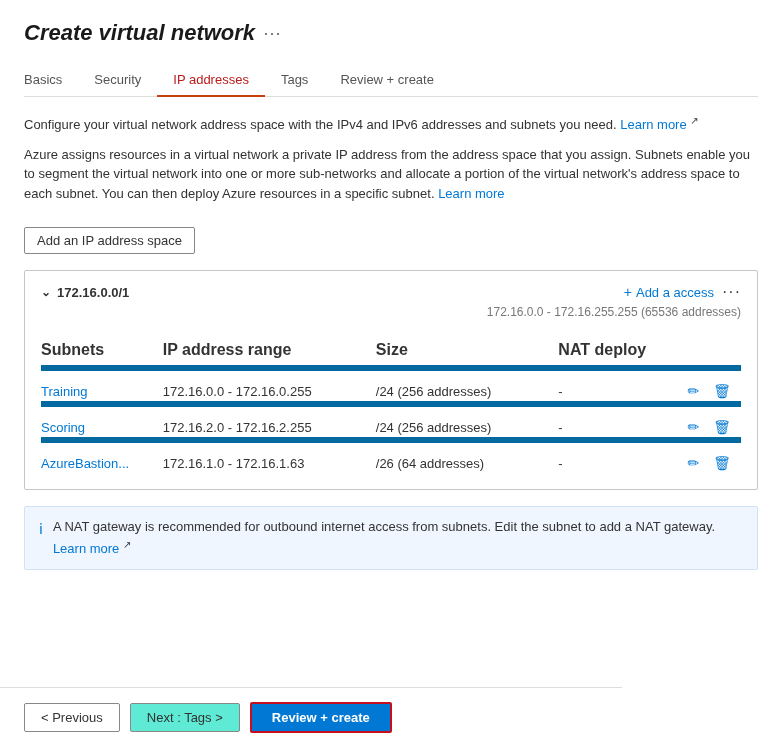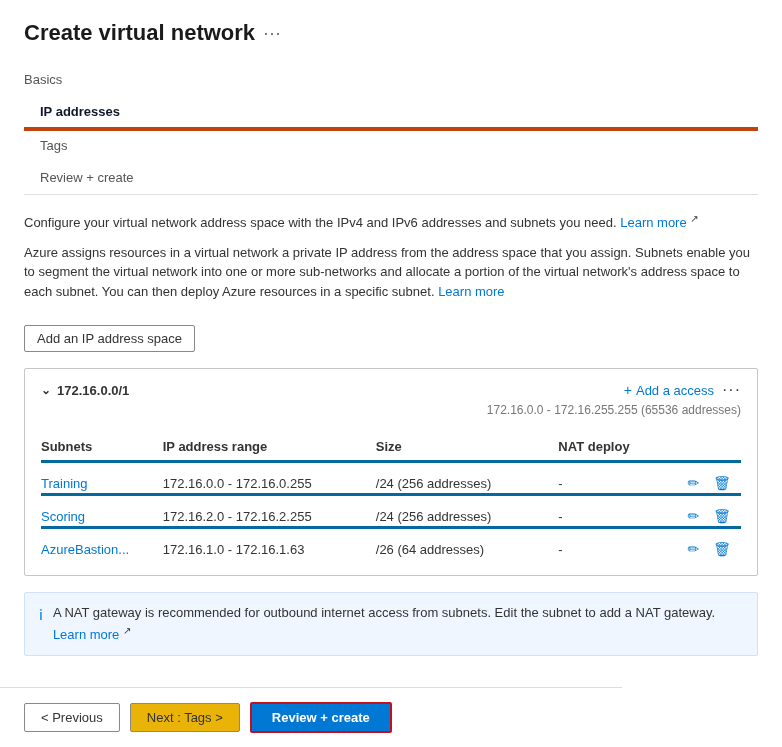--- a/index.html
+++ b/index.html
@@ -17,47 +17,47 @@
     .page-title-row {
       display: flex;
       align-items: center;
       gap: 8px;
       margin-bottom: 18px;
     }
     .page-title {
       font-size: 22px;
       font-weight: 600;
       color: #1a1a1a;
+      font-style: italic;
     }
     .ellipsis-icon {
       color: #666;
       font-size: 18px;
       cursor: pointer;
     }
     .tabs {
       display: flex;
       gap: 0;
       border-bottom: 1px solid #ddd;
       margin-bottom: 16px;
-      flex-direction: column;
     }
     .tab {
       padding: 8px 16px;
       cursor: pointer;
       color: #555;
       font-size: 13px;
       border-bottom: 2px solid transparent;
       margin-bottom: -1px;
       white-space: nowrap;
     }
     .tab:first-child { padding-left: 0; }
     .tab.active {
-      color: #0f172a;
-      border-bottom: 4px solid #c2410c;
-      font-weight: 700;
+      color: #b91c1c;
+      border-bottom: 2px solid #c2410c;
+      font-weight: 400;
     }
     .info-text {
       font-size: 13px;
       color: #333;
       margin-bottom: 10px;
       line-height: 1.5;
     }
     .info-text a, .link {
       color: #0078d4;
       text-decoration: none;
@@ -119,29 +119,29 @@
       margin-left: 18px;
       text-align: right;
     }
     .subnet-table {
       width: 100%;
       border-collapse: collapse;
     }
     .subnet-table th {
       text-align: left;
       font-weight: 600;
-      font-size: 13px;
+      font-size: 16px;
       color: #333;
       padding: 6px 8px 6px 0;
       border-bottom: none;
     }
     .subnet-table td {
       padding: 10px 8px 0 0;
       font-size: 13px;
-      border-top: 3px solid #0369a1;
+      border-top: 6px solid #0369a1;
       vertical-align: middle;
     }
     .subnet-name-link {
       color: #0078d4;
       cursor: pointer;
       text-decoration: none;
     }
     .action-icons {
       display: flex;
       gap: 10px;
@@ -192,21 +192,21 @@
       border: 1px solid #8a8886;
       background: #fff;
       color: #333;
       font-size: 13px;
       cursor: pointer;
       border-radius: 2px;
     }
     .footer-btn-next {
       padding: 6px 16px;
       border: 1px solid #8a8886;
-      background: #eab308;
+      background: #5eead4;
       color: #333;
       font-size: 13px;
       cursor: pointer;
       border-radius: 2px;
     }
     .footer-btn-review {
       padding: 6px 20px;
       border: 2px solid #c50f1f;
       background: #0078d4;
       color: #fff;
@@ -235,20 +235,21 @@
 <div class="page-container">
   
   <div class="page-title-row">
     <span class="page-title">Create virtual network</span>
     <span class="ellipsis-icon">···</span>
   </div>
 
   
   <div class="tabs">
     <div class="tab">Basics</div>
+    <div class="tab">Security</div>
     <div class="tab active">IP addresses</div>
     <div class="tab">Tags</div>
     <div class="tab">Review + create</div>
   </div>
 
   
   <div class="info-text">
     <span>Configure your virtual network address space with the IPv4 and IPv6 addresses and subnets you need.</span>
     <a class="link">Learn more</a>
     <span class="external-icon">↗</span>

